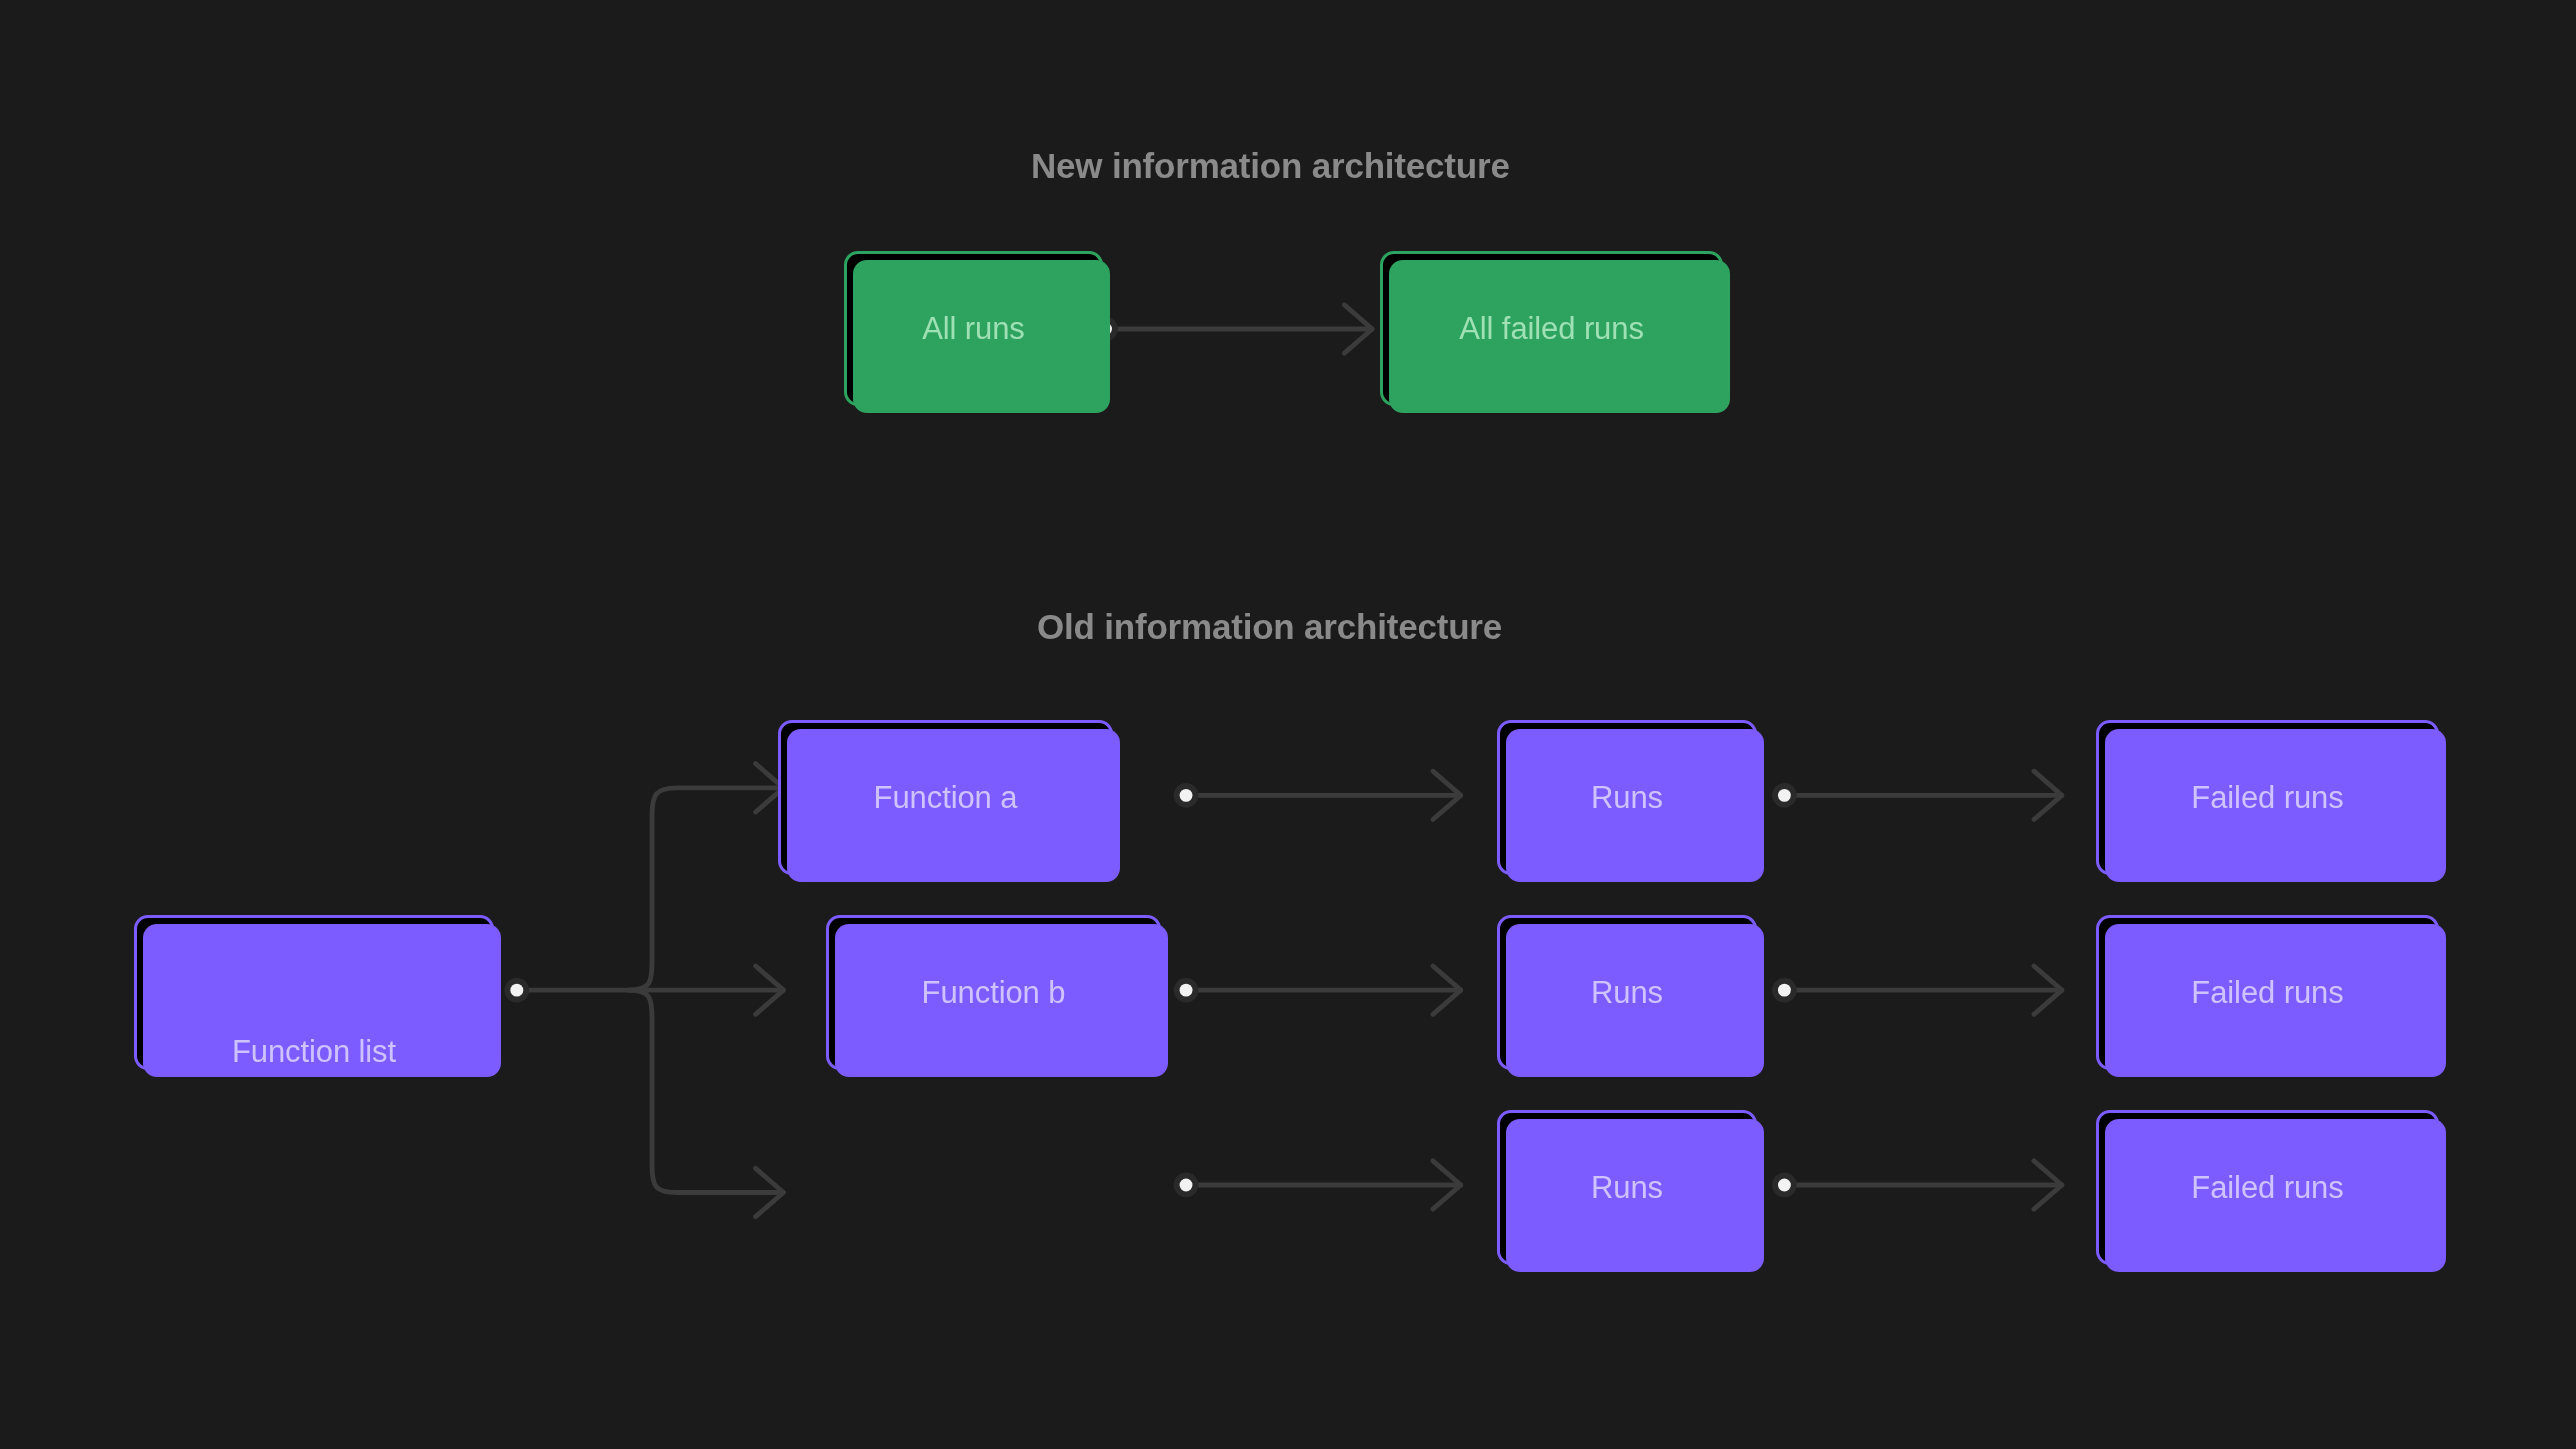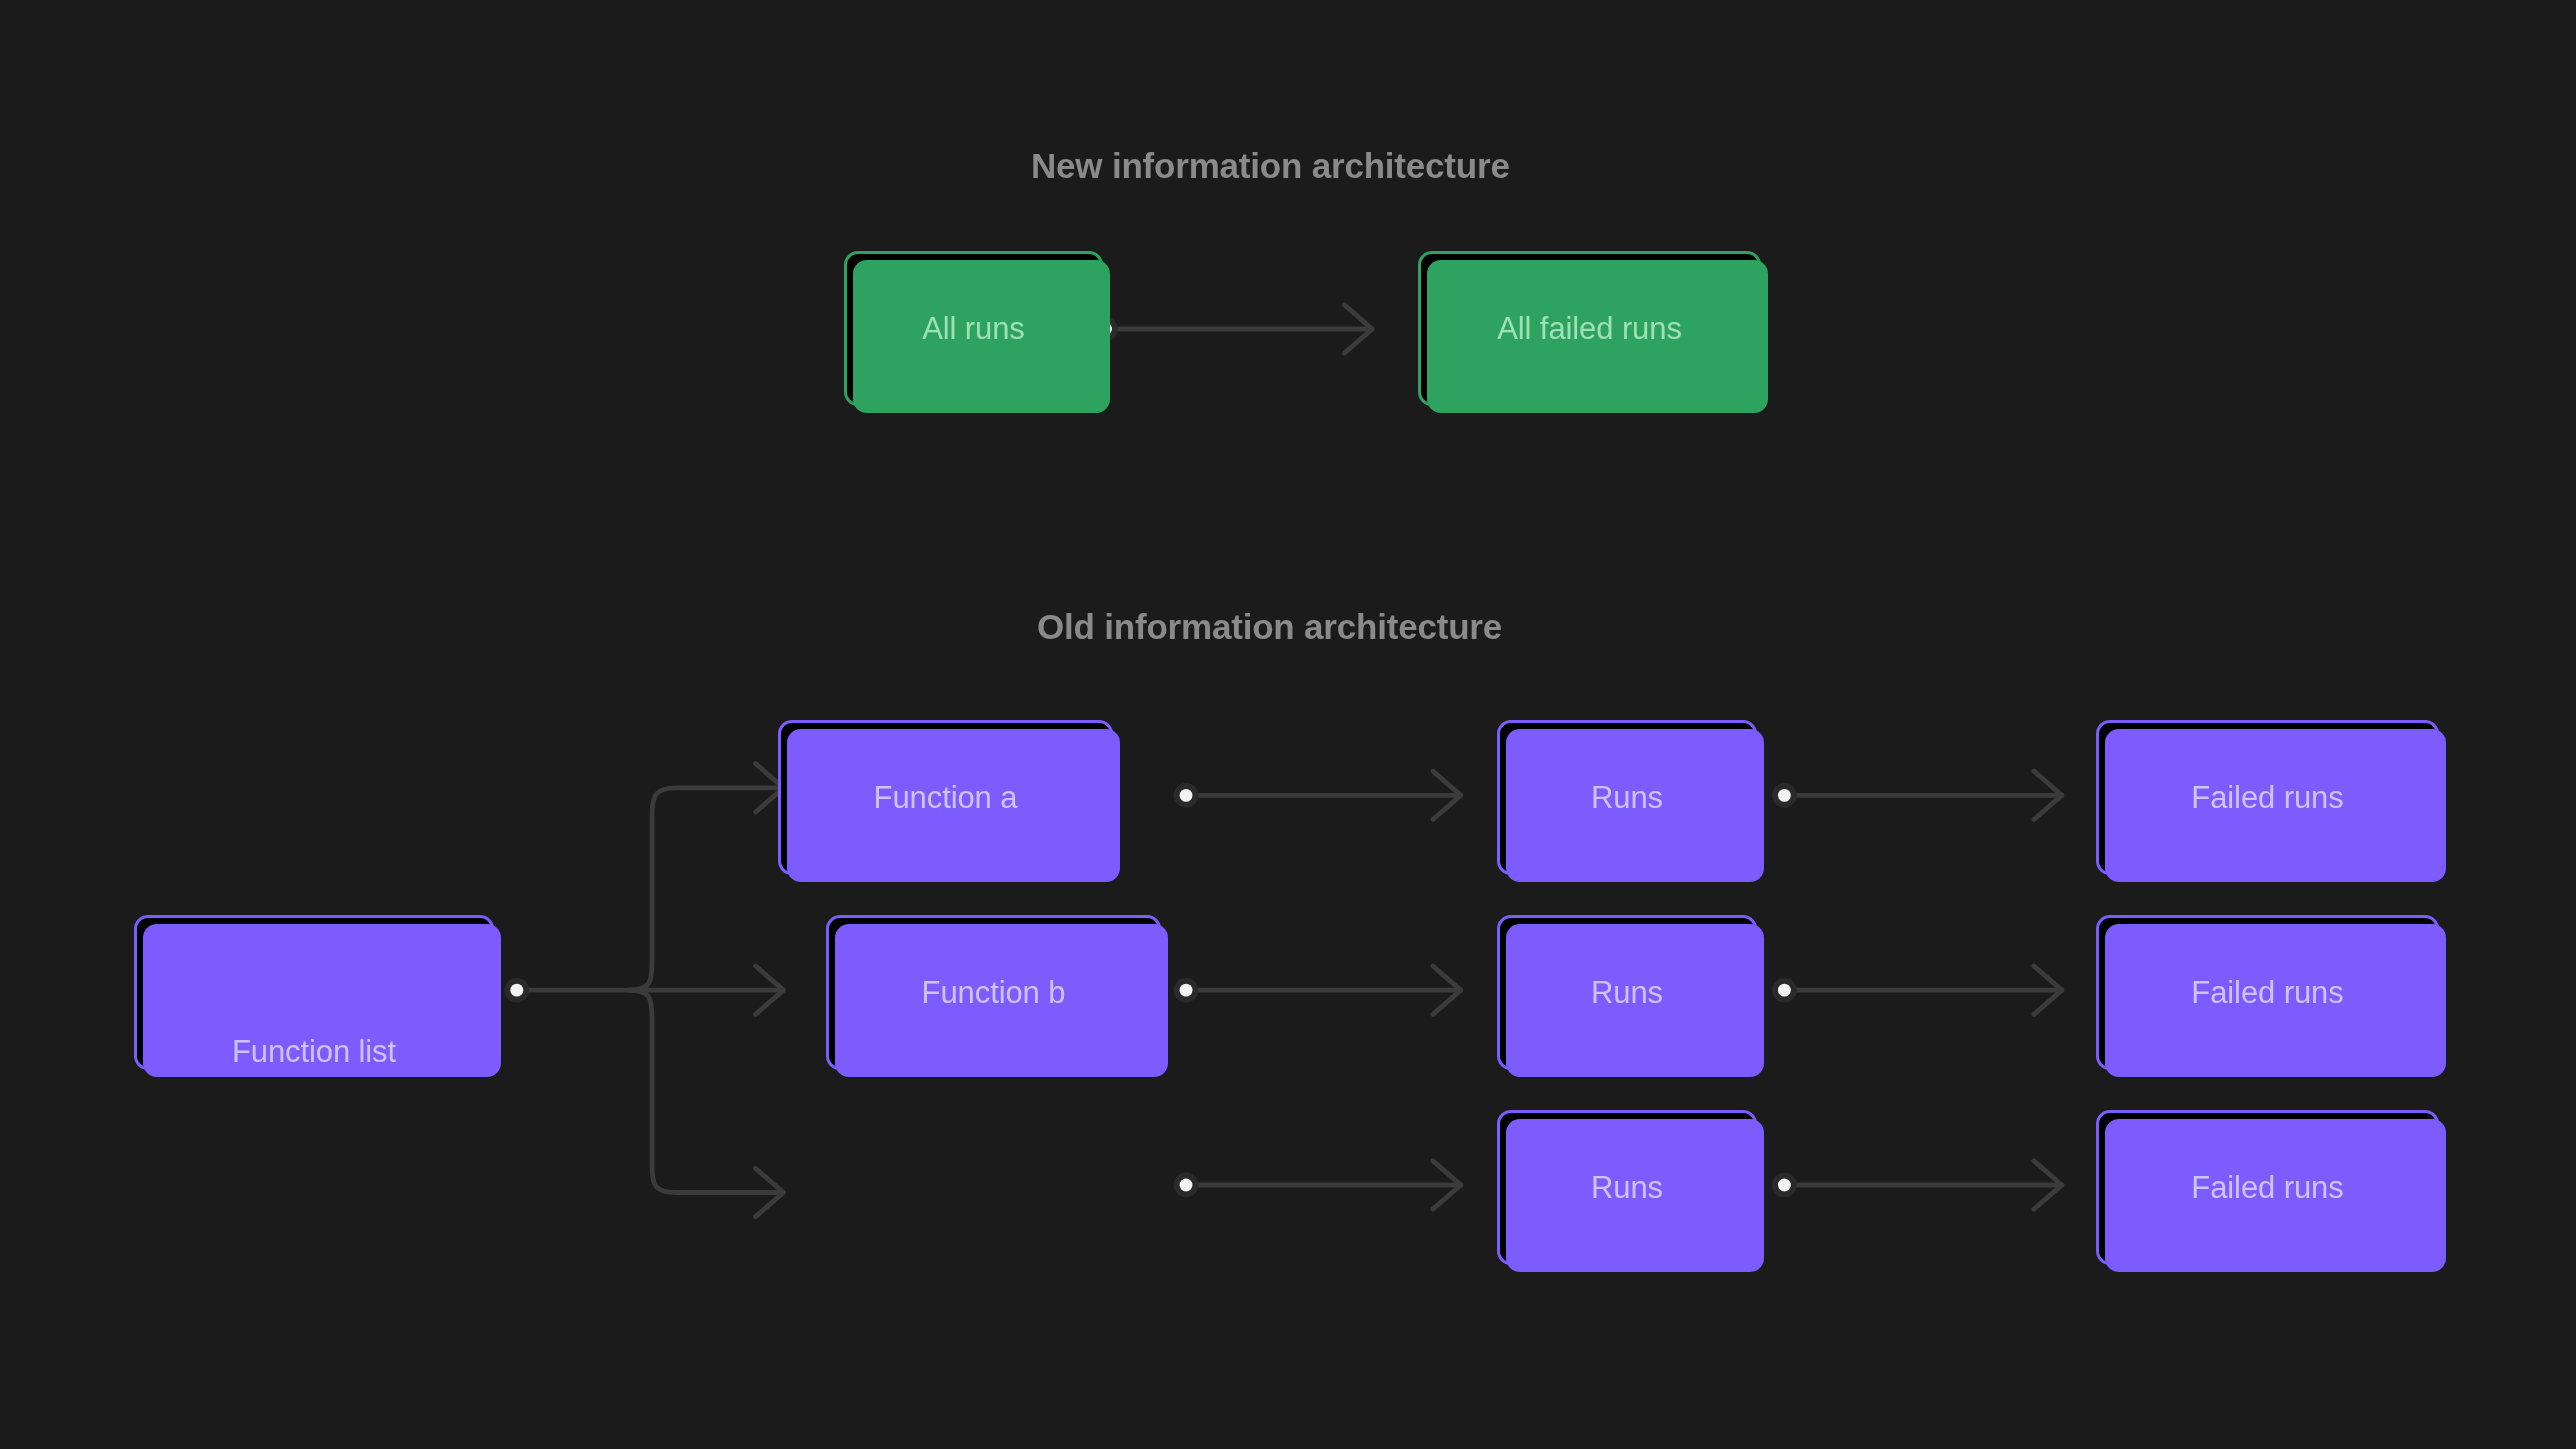--- a/index.html
+++ b/index.html
@@ -167,21 +167,21 @@
       <path class="conn-head" d="M 3790 2163 L 3842 2208 L 3790 2253"></path>
       <circle class="conn-dot-ring" cx="3325" cy="2208" r="23"></circle>
       <circle class="conn-dot-core" cx="3325" cy="2208" r="12"></circle>
     </g>
   </svg>
 
   <div class="node green" style="left:844px; top:251px; width:259px; height:155px;">
     <span class="label">All runs</span>
   </div>
 
-  <div class="node green" style="left:1418px; top:251px; width:343px; height:155px;">
+  <div class="node green" style="left:1380px; top:251px; width:343px; height:155px;">
     <span class="label">All failed runs</span>
   </div>
 
   <div class="node" style="left:134px; top:915px; width:360px; height:155px;align-items:flex-end;">
     <span class="label">Function list</span>
   </div>
 
   <div class="node" style="left:778px; top:720px; width:335px; height:155px;">
     <span class="label">Function a</span>
   </div>

